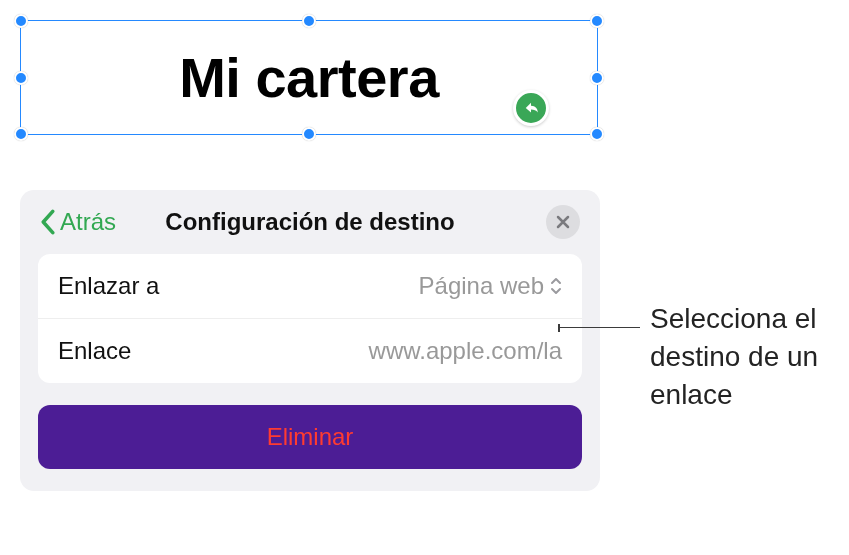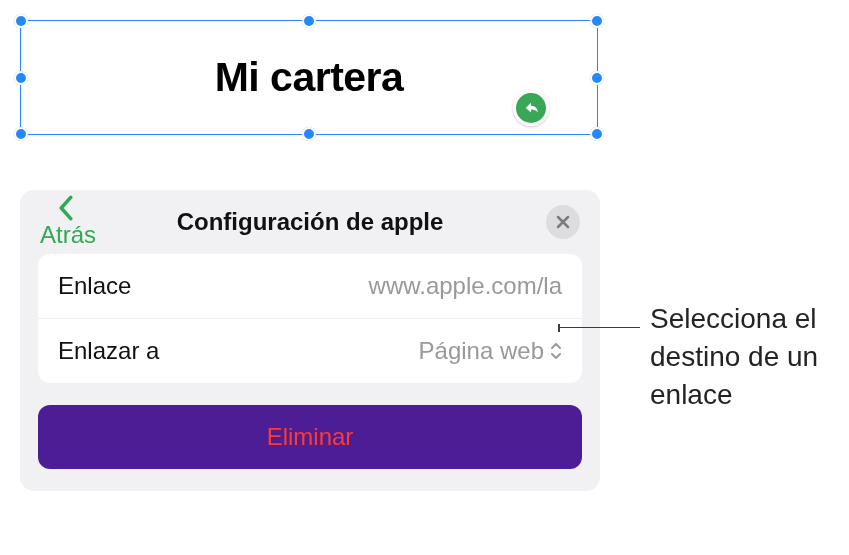--- a/index.html
+++ b/index.html
@@ -22,21 +22,21 @@
     .selection-box {
       position: relative;
       border: 1px solid #2489ff;
       width: 578px;
       height: 115px;
       display: flex;
       align-items: center;
       justify-content: center;
     }
     .selection-text {
-      font-size: 41px;
+      font-size: 56px;
       font-weight: 700;
       color: #000;
       letter-spacing: -0.5px;
     }
     .handle {
       position: absolute;
       width: 14px;
       height: 14px;
       background: #2489ff;
       border: 2px solid #fff;
@@ -85,21 +85,20 @@
       position: relative;
     }
     .back-btn {
       display: flex;
       align-items: center;
       color: #32a852;
       font-size: 24px;
       cursor: pointer;
       position: absolute;
       left: 2px;
-      flex-direction: column;
     }
     .back-btn svg {
       width: 16px;
       height: 26px;
       margin-right: 4px;
     }
     .popover-title {
       flex: 1;
       text-align: center;
       font-size: 24px;
@@ -219,44 +218,44 @@
 </div>
 
 <div class="popover">
   <div class="popover-header">
     <div class="back-btn">
       <svg viewBox="0 0 12 22" fill="none">
         <path d="M10 2L2 11l8 9" stroke="#32a852" stroke-width="3" stroke-linecap="round" stroke-linejoin="round"></path>
       </svg>
       <span>Atrás</span>
     </div>
-    <div class="popover-title">Configuración de apple</div>
+    <div class="popover-title">Configuración de destino</div>
     <div class="close-btn">
       <svg viewBox="0 0 14 14">
         <path d="M2 2l10 10M12 2L2 12" stroke="#7a7a7e" stroke-width="2.5" stroke-linecap="round"></path>
       </svg>
     </div>
   </div>
 
   <div class="settings-card">
-    <div class="settings-row">
-      <span class="row-label">Enlace</span>
-      <span class="row-value">www.apple.com/la</span>
-    </div>
     <div class="settings-row">
       <span class="row-label">Enlazar a</span>
       <div class="row-value-wrap">
         <span class="row-value">Página web</span>
         <span class="stepper-icon">
           <svg viewBox="0 0 12 20">
             <path d="M2 7l4-4 4 4M2 13l4 4 4-4" stroke="#9a9a9e" stroke-width="2" fill="none" stroke-linecap="round" stroke-linejoin="round"></path>
           </svg>
         </span>
       </div>
     </div>
+    <div class="settings-row">
+      <span class="row-label">Enlace</span>
+      <span class="row-value">www.apple.com/la</span>
+    </div>
   </div>
 
   <div class="delete-card">
     <span class="delete-label">Eliminar</span>
   </div>
 </div>
 
 <div class="callout-line"></div>
 <div class="callout">
   <div class="callout-text">Selecciona el destino de un enlace</div>

